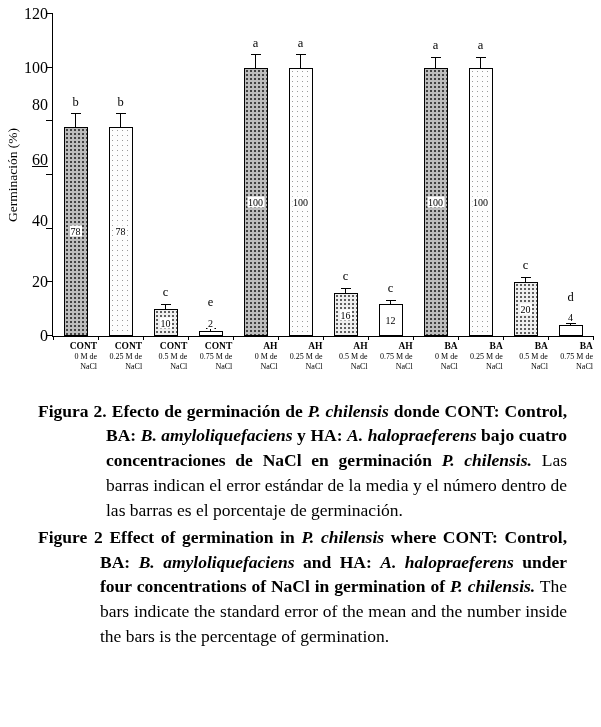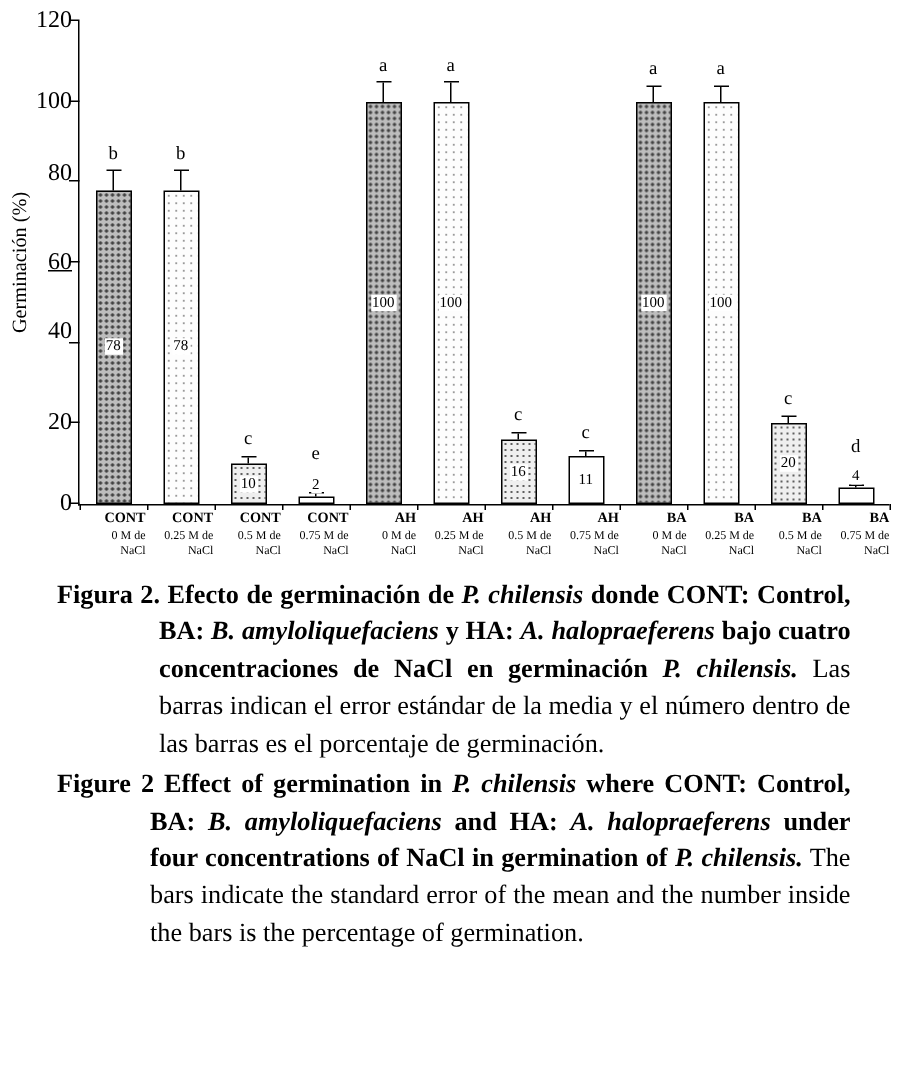--- a/index.html
+++ b/index.html
@@ -55,35 +55,35 @@
   }
   .xlabels{display:flex;margin-top:4px;}
   .xcell{flex:1;text-align:right;min-width:0;}
   .xgroup{font-size:9.5px;font-weight:bold;line-height:1.2;}
   .xconc{font-size:8px;line-height:1.2;}
   
   .caption{
     font-size:17.5px;line-height:1.42;text-align:justify;
     margin:8px 34px 0 38px;
   }
-  .cap-es{padding-left:68px;text-indent:-68px;margin-top:12px;}
+  .cap-es{padding-left:68px;text-indent:-68px;margin-top:27px;}
   .cap-en{padding-left:62px;text-indent:-62px;margin-top:2px;}
 </style>
 </head>
 <body>
 
 <div>
   <div class="chart">
     <div class="ylabel">Germinación (%)</div>
     <div class="yaxis" id="yaxis">
         <div class="ytick" style="bottom: 0px;">0</div>
         <div class="ytick" style="bottom: 53.6667px;">20</div>
         <div class="ytick" style="bottom: 115px;">40</div>
-        <div class="ytick" style="bottom: 161px; text-decoration: underline;">60</div>
-        <div class="ytick" style="bottom: 220px;">80</div>
+        <div class="ytick" style="bottom: 176px; text-decoration: underline;">60</div>
+        <div class="ytick" style="bottom: 231px;">80</div>
         <div class="ytick" style="bottom: 268.333px;">100</div>
         <div class="ytick" style="bottom: 322px;">120</div>
       </div>
     <div class="plot-col">
       <div class="plot" id="plot">
           <div class="ymark" style="bottom: 0px;"></div>
           <div class="ymark" style="bottom: 53.6667px;"></div>
           <div class="ymark" style="bottom: 107.333px;"></div>
           <div class="ymark" style="bottom: 161px;"></div>
           <div class="ymark" style="bottom: 214.667px;"></div>
@@ -128,21 +128,21 @@
             </div>
             <div class="slot">
               <div class="err" style="bottom: 37.5667px; height: 10.7333px;"></div>
               <div class="bar p-medium" style="height: 42.9333px;"></div>
               <div class="val" style="bottom: 21.4667px; transform: translate(-50%, 50%);">16</div>
               <div class="sig" style="bottom: 53.3px;">c</div>
             </div>
             <div class="slot">
               <div class="err" style="bottom: 28.175px; height: 8.05px;"></div>
               <div class="bar p-plain" style="height: 32.2px;"></div>
-              <div class="val" style="bottom: 16.1px; transform: translate(-50%, 50%);">11</div>
+              <div class="val" style="bottom: 16.1px; transform: translate(-50%, 50%);">12</div>
               <div class="sig" style="bottom: 41.225px;">c</div>
             </div>
             <div class="slot">
               <div class="err" style="bottom: 257.6px; height: 21.4667px;"></div>
               <div class="bar p-dense" style="height: 268.333px;"></div>
               <div class="val" style="bottom: 134.167px; transform: translate(-50%, 50%);">100</div>
               <div class="sig" style="bottom: 284.067px;">a</div>
             </div>
             <div class="slot">
               <div class="err" style="bottom: 257.6px; height: 21.4667px;"></div>

